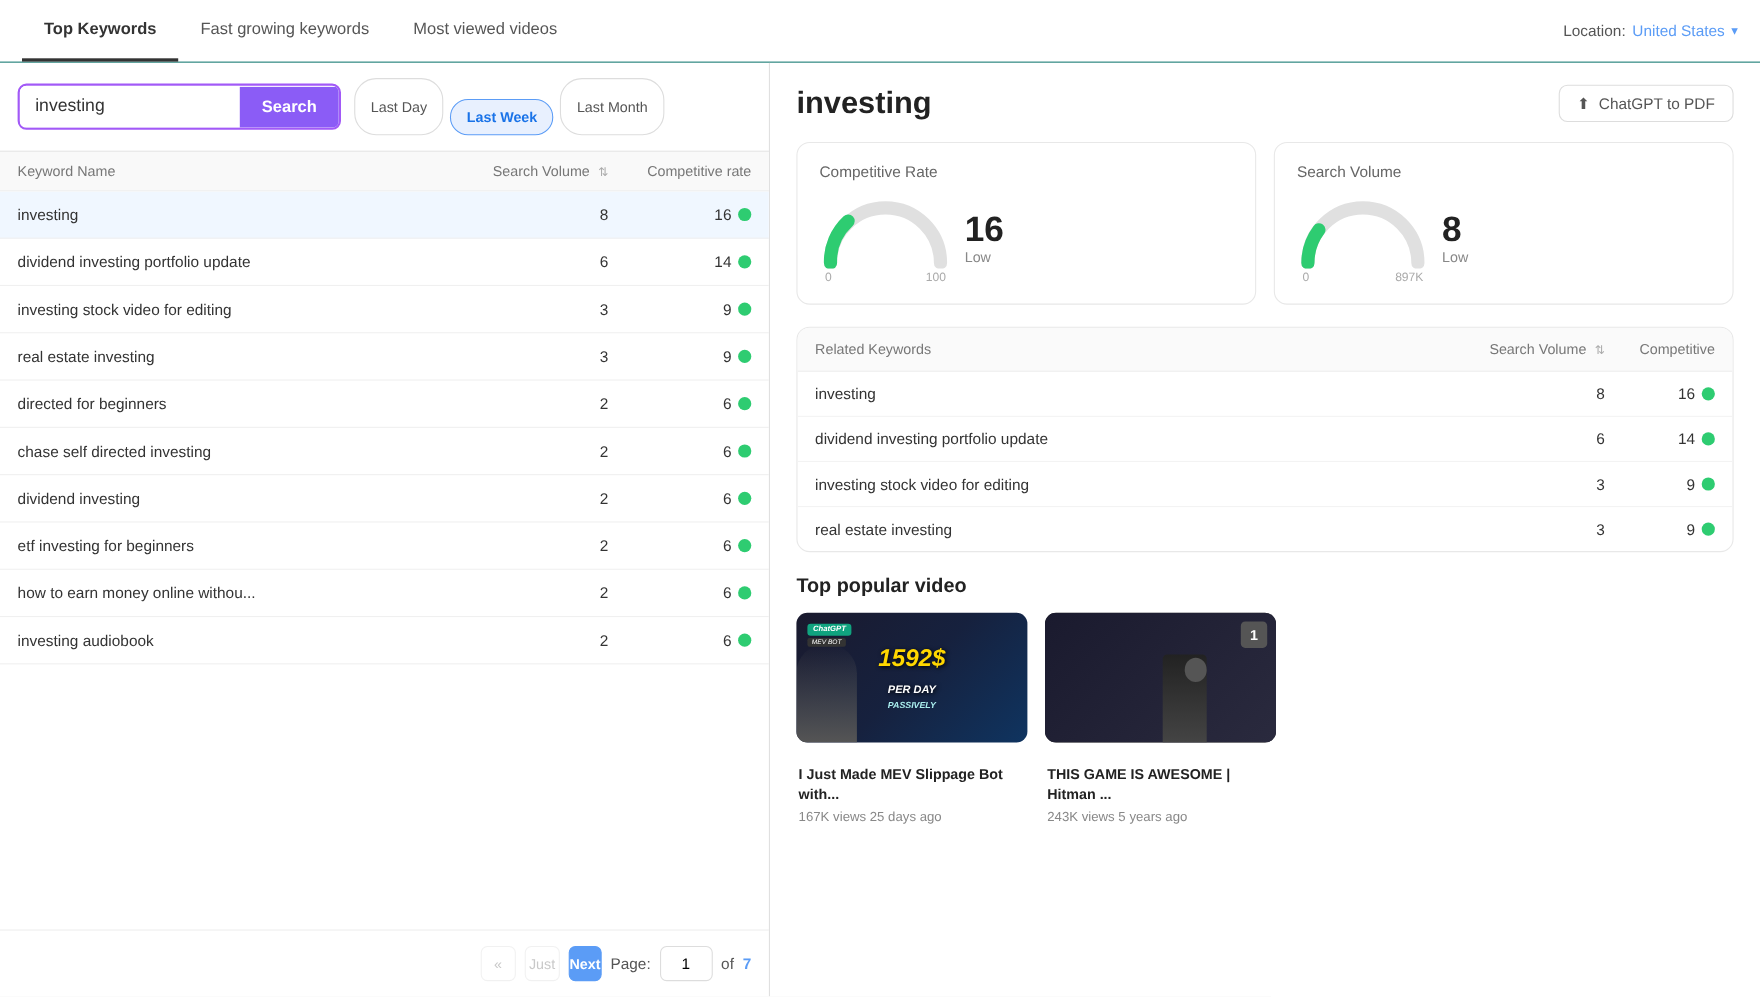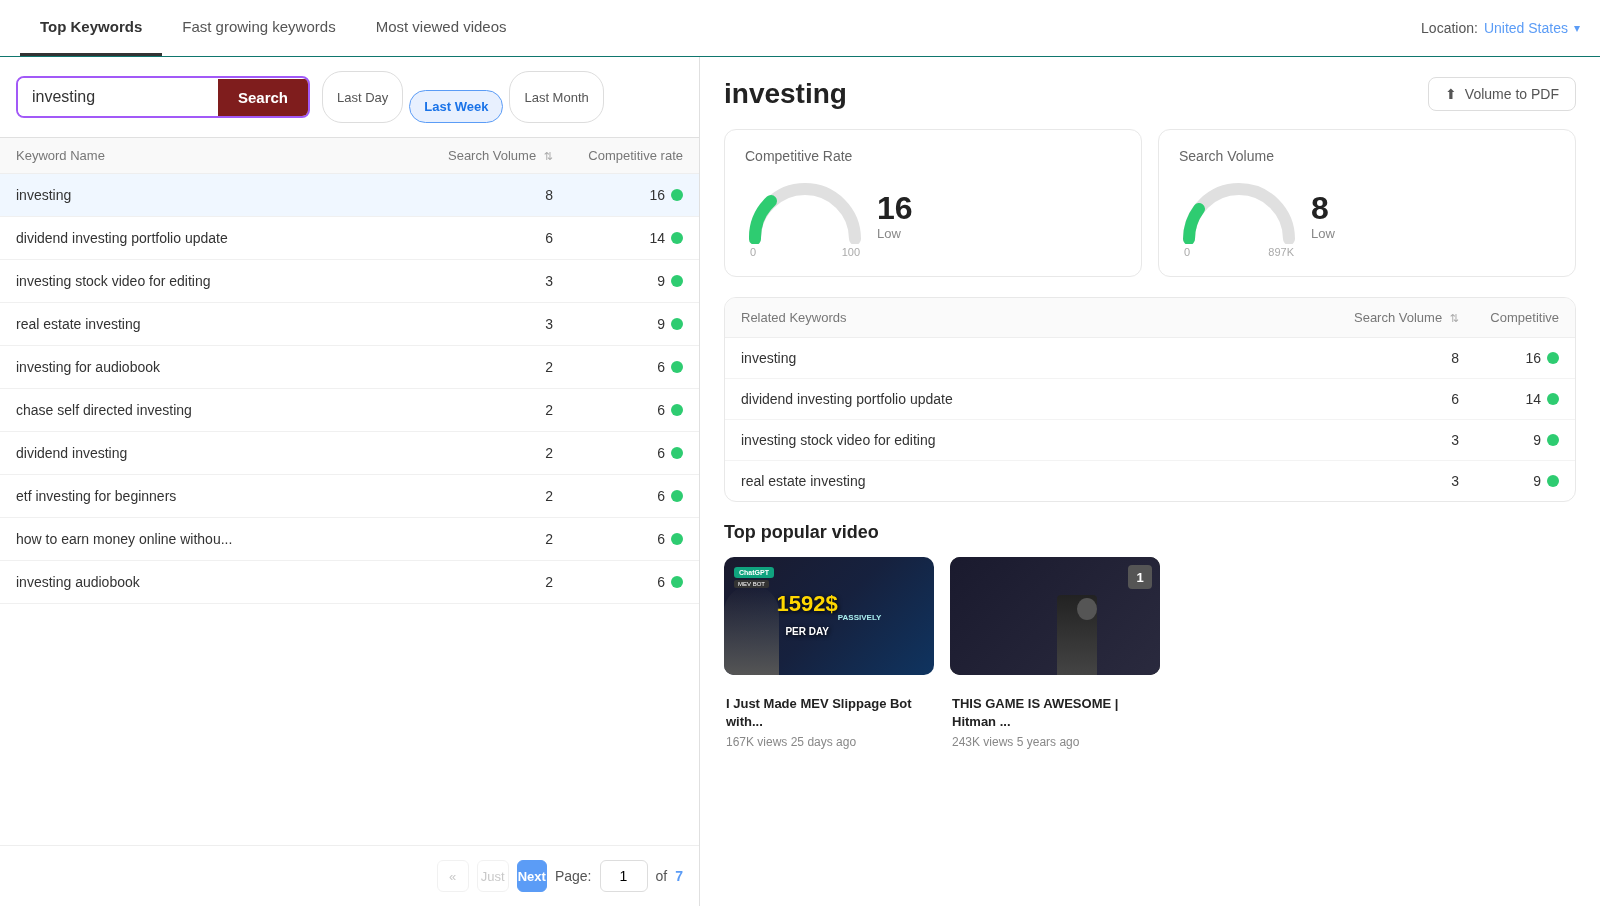--- a/index.html
+++ b/index.html
@@ -17,21 +17,21 @@
     .chevron-down { font-size: 12px; color: #5b9cf6; }
 
     
     .main-content { display: flex; flex: 1; overflow: hidden; }
 
     
     .left-panel { width: 700px; min-width: 700px; border-right: 1px solid #e0e0e0; display: flex; flex-direction: column; background: #fff; }
     .left-header { padding: 14px 16px; border-bottom: 1px solid #e0e0e0; display: flex; align-items: center; gap: 12px; }
     .search-box { display: flex; align-items: center; border: 2.5px solid #a259f7; border-radius: 8px; overflow: hidden; background: #fff; }
     .search-input { border: none; outline: none; padding: 10px 14px; font-size: 16px; width: 200px; color: #333; }
-    .search-btn { background: #7f1d1d; color: #fff; border: none; padding: 10px 20px; font-size: 15px; font-weight: 600; cursor: pointer; }
+    .search-btn { background: #8b5cf6; color: #fff; border: none; padding: 10px 20px; font-size: 15px; font-weight: 600; cursor: pointer; }
     .time-filters { display: flex; gap: 6px; }
     .time-btn { padding: 8px 14px; border: 1.5px solid #ddd; border-radius: 20px; background: #fff; cursor: pointer; font-size: 13px; color: #555; }
     .time-btn.active { background: #e8f0fe; border-color: #5b9cf6; color: #1a73e8; font-weight: 600; margin-top: 19px; }
 
     
     .table-header { display: grid; grid-template-columns: 1fr 130px 130px; padding: 10px 16px; background: #f9f9f9; border-bottom: 1px solid #eee; }
     .table-header-cell { font-size: 13px; color: #777; font-weight: 500; }
     .table-header-cell.right { text-align: right; }
     .sort-icon { margin-left: 4px; color: #aaa; font-size: 11px; }
     .table-body { flex: 1; overflow-y: auto; }
@@ -84,21 +84,21 @@
     .video-card { width: 210px; cursor: pointer; }
     .video-thumb { width: 210px; height: 118px; border-radius: 10px; overflow: hidden; background: #222; position: relative; display: flex; align-items: center; justify-content: center; }
     .video-badge { position: absolute; top: 8px; right: 8px; background: #555; color: #fff; font-size: 13px; font-weight: 700; width: 24px; height: 24px; border-radius: 4px; display: flex; align-items: center; justify-content: center; }
     .video-info { padding: 20px 2px 0; }
     .video-title { font-size: 13px; font-weight: 600; color: #222; line-height: 1.4; margin-bottom: 4px; }
     .video-meta { font-size: 12px; color: #888; }
 
     
     .thumb-1 { background: linear-gradient(135deg, #1a1a2e 0%, #16213e 50%, #0f3460 100%); }
     .thumb-2 { background: linear-gradient(135deg, #2c2c2c 0%, #1a1a1a 100%); }
-    .thumb-1-content { position: absolute; inset: 0; display: flex; flex-direction: row; align-items: center; justify-content: center; }
+    .thumb-1-content { position: absolute; inset: 0; display: flex; flex-direction: column; align-items: center; justify-content: center; font-style: italic; }
   </style>
 </head>
 <body>
 
 <div class="app-container">
 
   <div class="top-nav">
     <div class="top-nav-left">
       <div class="nav-tab active">Top Keywords</div>
       <div class="nav-tab">Fast growing keywords</div>
@@ -163,21 +163,21 @@
         </div>
         <div class="table-row">
           <div class="cell-keyword">real estate investing</div>
           <div class="cell-volume">3</div>
           <div class="cell-rate">
             <span>9</span>
             <span class="green-dot"></span>
           </div>
         </div>
         <div class="table-row">
-          <div class="cell-keyword">investing for audiobook</div>
+          <div class="cell-keyword">directed for beginners</div>
           <div class="cell-volume">2</div>
           <div class="cell-rate">
             <span>6</span>
             <span class="green-dot"></span>
           </div>
         </div>
         <div class="table-row">
           <div class="cell-keyword">chase self directed investing</div>
           <div class="cell-volume">2</div>
           <div class="cell-rate">
@@ -229,21 +229,21 @@
         <span class="page-total">7</span>
       </div>
     </div>
 
     <div class="right-panel">
 
       <div class="right-title-row">
         <div class="right-title">investing</div>
         <button class="export-btn">
           <span>⬆</span>
-          <span>Volume to PDF</span>
+          <span>ChatGPT to PDF</span>
         </button>
       </div>
 
       <div class="gauge-cards">
 
         <div class="gauge-card">
           <div class="gauge-card-title">Competitive Rate</div>
           <div class="gauge-area">
             <div style="display:flex;flex-direction:column;align-items:center;">
               <svg width="120" height="70" viewBox="0 0 120 70">

